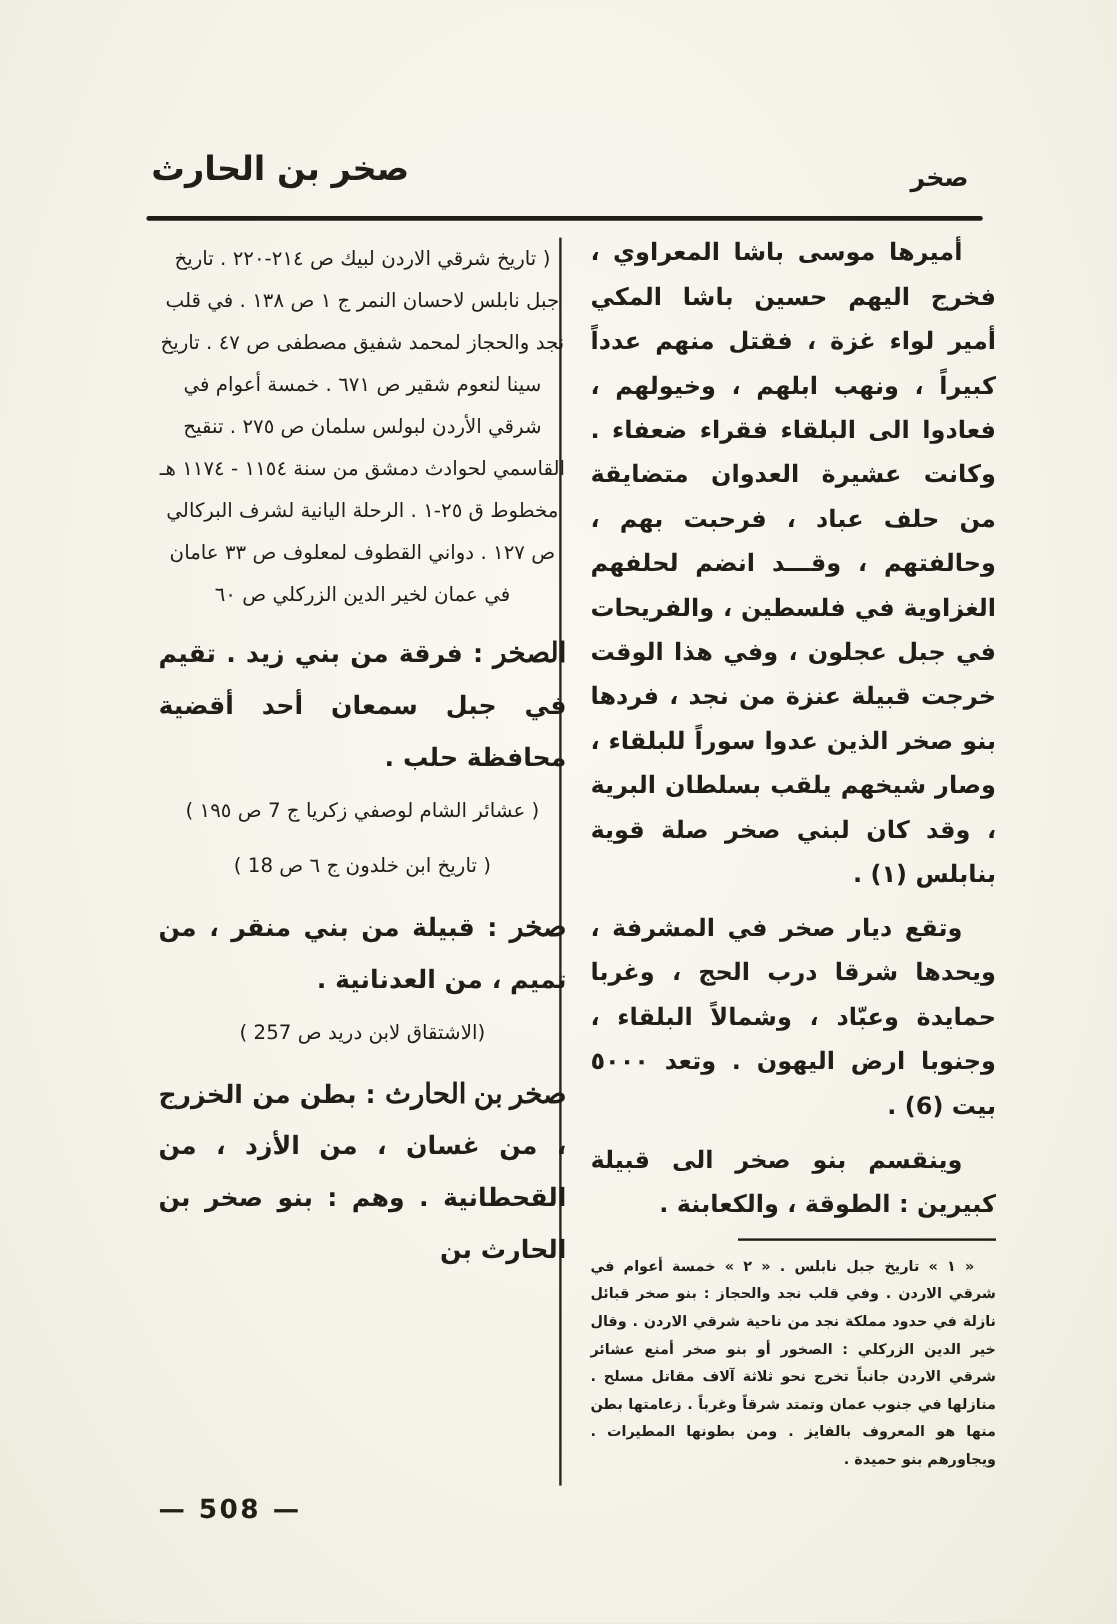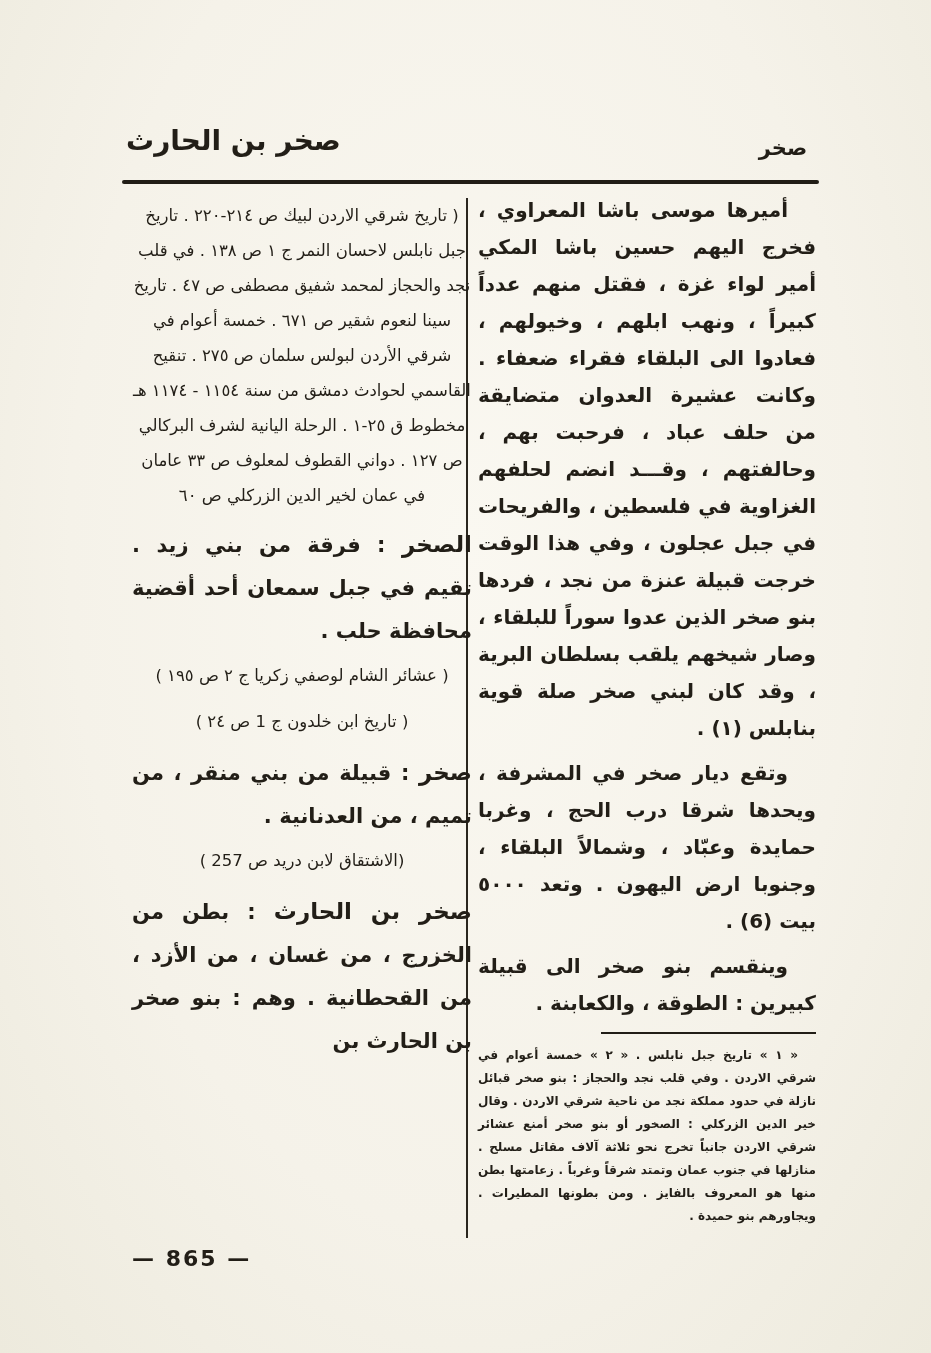--- a/index.html
+++ b/index.html
@@ -24,21 +24,21 @@
   .header-rule{
     position:absolute;left:122px;top:180px;width:697px;height:4px;
     background:#211d16;border-radius:2px;
   }
   .column-divider{
     position:absolute;left:466px;top:198px;width:2px;height:1040px;
     background:#2a261e;
   }
   
   .col-main{
-    position:absolute;left:478px;top:192px;width:338px;
+    position:absolute;left:492px;top:192px;width:338px;
     direction:rtl;
   }
   .body-par{
     margin:0 0 8px 0;
     font-size:20px;font-weight:700;
     line-height:37px;
     text-align:justify;
     text-indent:28px;
   }
   .footnote-separator{
@@ -70,21 +70,21 @@
     font-size:16px;font-weight:400;
     line-height:28px;
     text-align:center;
   }
   .entry{
     margin:0 0 6px 0;
     font-size:21px;font-weight:700;
     line-height:43px;
     text-align:justify;
   }
-  .entry-headword{font-size:23px;font-weight:700;}
+  .entry-headword{font-size:23px;font-weight:700;font-family:Liberation Serif, serif;}
   .source-citation{
     margin:2px 0 12px 0;
     font-size:16.5px;font-weight:400;
     line-height:34px;
     text-align:center;
   }
   
   .page-number{
     position:absolute;left:132px;top:1246px;
     font-size:22px;font-weight:700;direction:rtl;
@@ -107,25 +107,25 @@
     <p class="body-par">وتقع ديار صخر في المشرفة ، ويحدها شرقا درب الحج ، وغربا حمايدة وعبّاد ، وشمالاً البلقاء ، وجنوبا ارض اليهون . وتعد ٥٠٠٠ بيت (6) .</p>
     <p class="body-par">وينقسم بنو صخر الى قبيلة كبيرين : الطوقة ، والكعابنة .</p>
     <div class="footnote-separator"></div>
     <p class="footnote-text">« ١ » تاريخ جبل نابلس . « ٢ » خمسة أعوام في شرقي الاردن . وفي قلب نجد والحجاز : بنو صخر قبائل نازلة في حدود مملكة نجد من ناحية شرقي الاردن . وقال خير الدين الزركلي : الصخور أو بنو صخر أمنع عشائر شرقي الاردن جانباً تخرج نحو ثلاثة آلاف مقاتل مسلح . منازلها في جنوب عمان وتمتد شرقاً وغرباً . زعامتها بطن منها هو المعروف بالفايز . ومن بطونها المطيرات . ويجاورهم بنو حميدة .</p>
   </div>
 
   <div class="col-side">
     <p class="sources-reference">( تاريخ شرقي الاردن لبيك ص ٢١٤-٢٢٠ . تاريخ جبل نابلس لاحسان النمر ج ١ ص ١٣٨ . في قلب نجد والحجاز لمحمد شفيق مصطفى ص ٤٧ . تاريخ سينا لنعوم شقير ص ٦٧١ . خمسة أعوام في شرقي الأردن لبولس سلمان ص ٢٧٥ . تنقيح القاسمي لحوادث دمشق من سنة ١١٥٤ - ١١٧٤ هـ مخطوط ق ٢٥-١ . الرحلة اليانية لشرف البركالي ص ١٢٧ . دواني القطوف لمعلوف ص ٣٣ عامان في عمان لخير الدين الزركلي ص ٦٠</p>
 
     <p class="entry"><span class="entry-headword">الصخر</span> <span>: فرقة من بني زيد . تقيم في جبل سمعان أحد أقضية محافظة حلب .</span></p>
-    <p class="source-citation">( عشائر الشام لوصفي زكريا ج ٢ ص ١٩٥ )</p>
+    <p class="source-citation">( عشائر الشام لوصفي زكريا ج 7 ص ١٩٥ )</p>
 
-    <p class="source-citation">( تاريخ ابن خلدون ج 1 ص ٢٤ )</p>
+    <p class="source-citation">( تاريخ ابن خلدون ج ٦ ص 18 )</p>
 
     <p class="entry"><span class="entry-headword">صخر</span> <span>: قبيلة من بني منقر ، من تميم ، من العدنانية .</span></p>
     <p class="source-citation">(الاشتقاق لابن دريد ص 257 )</p>
 
     <p class="entry"><span class="entry-headword">صخر بن الحارث</span> <span>: بطن من الخزرج ، من غسان ، من الأزد ، من القحطانية . وهم : بنو صخر بن الحارث بن</span></p>
   </div>
 
-  <div class="page-number">— 865 —</div>
+  <div class="page-number">— 508 —</div>
 
 </div>
 
 </body></html>

